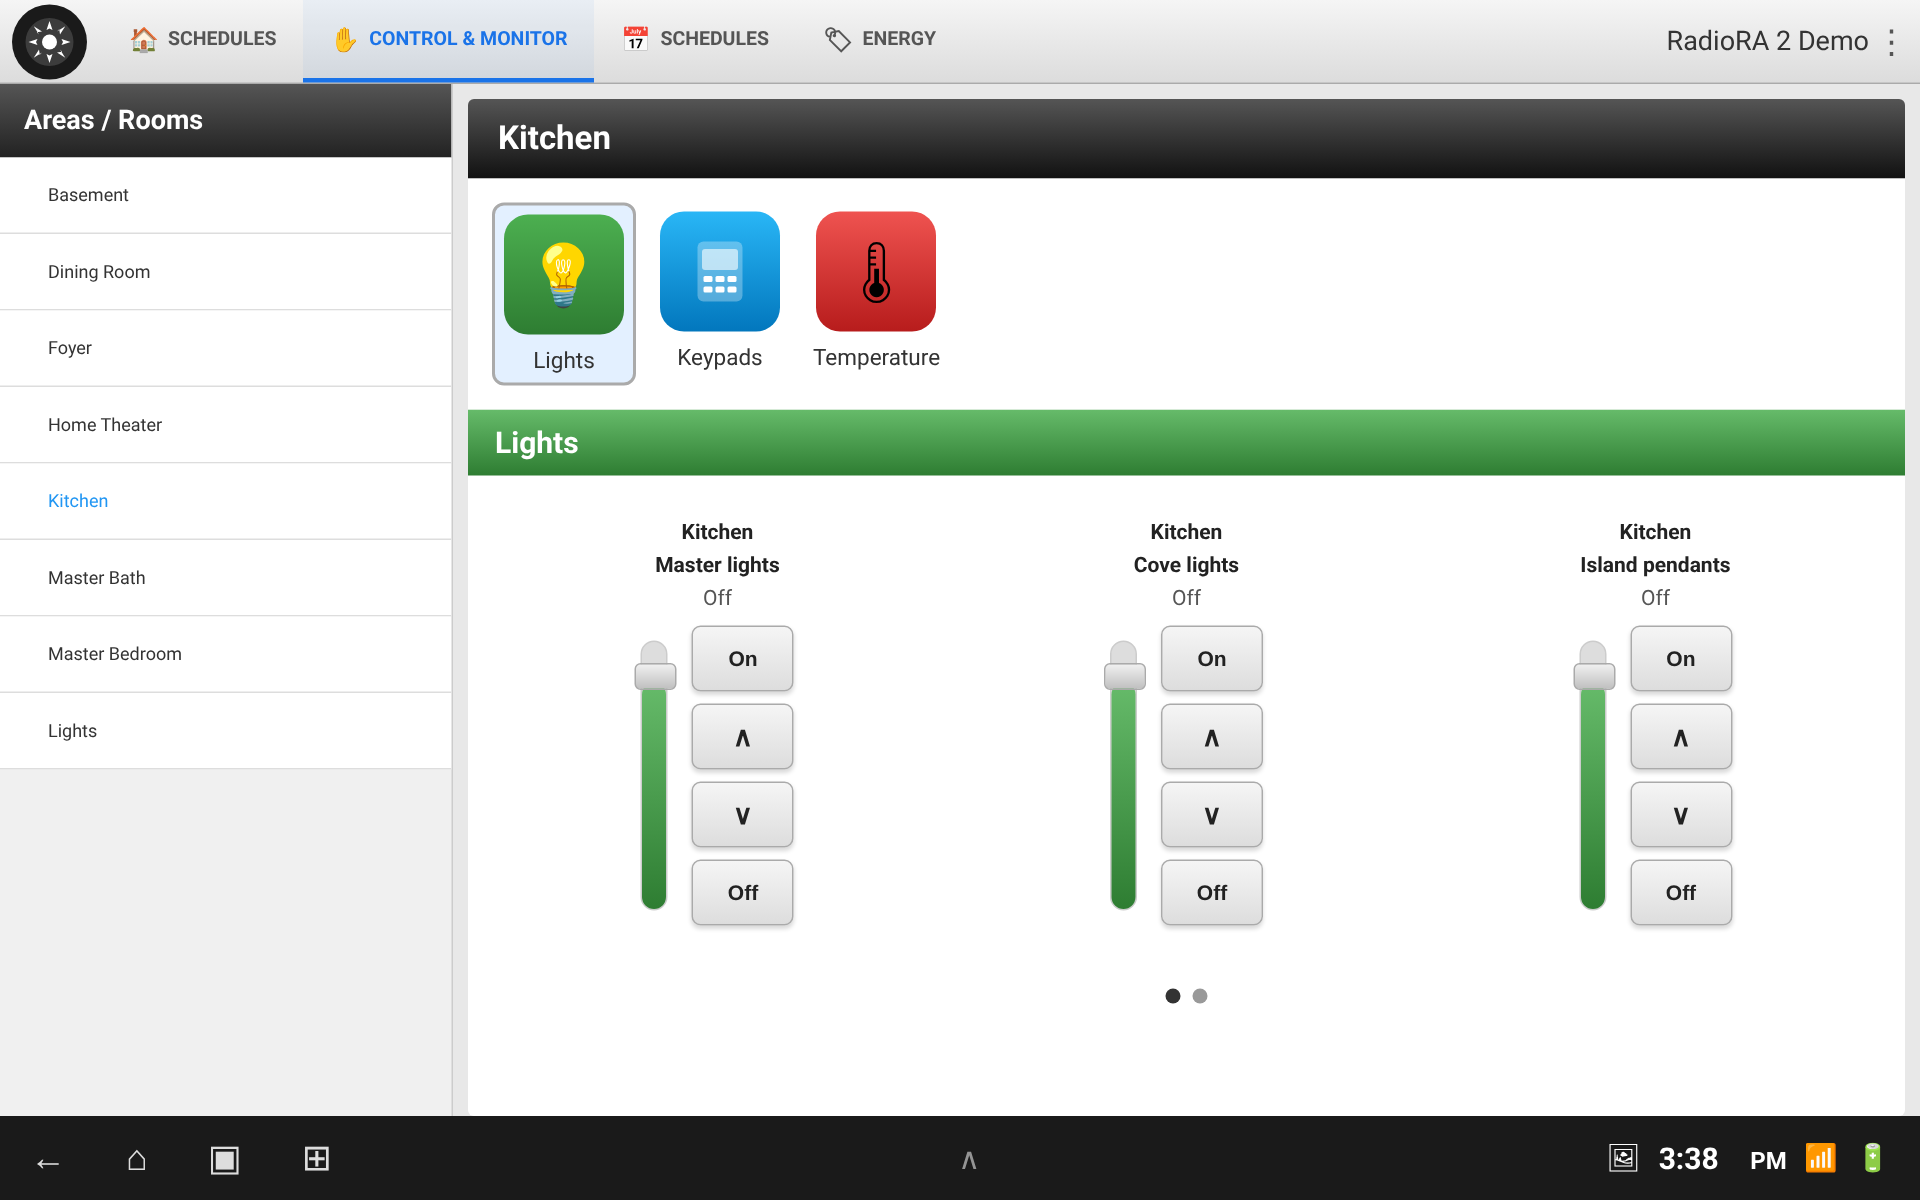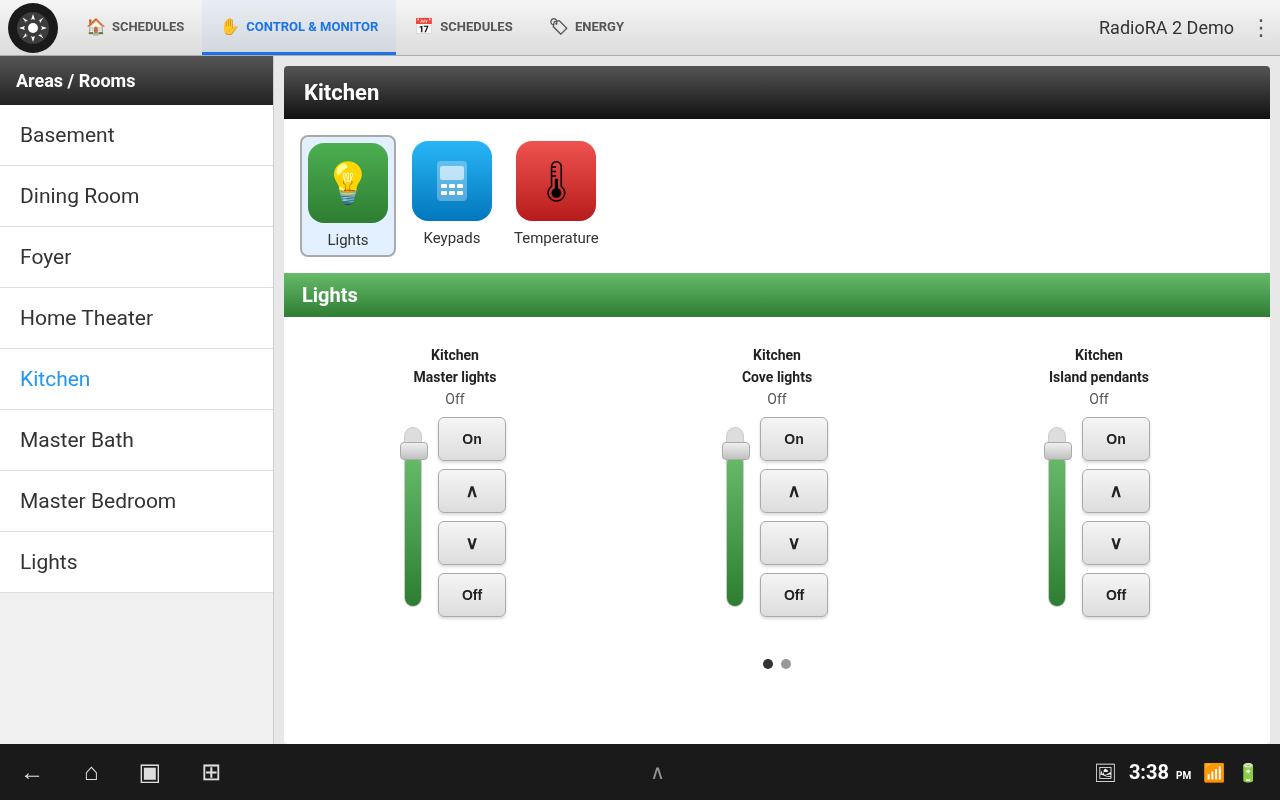--- a/index.html
+++ b/index.html
@@ -37,50 +37,50 @@
     .nav-tab.active {
       color: #1a73e8;
       border-bottom: 3px solid #1a73e8;
       background: rgba(26,115,232,0.05);
     }
     .nav-tab-icon { font-size: 16px; }
     .app-title {
       font-size: 18px;
       font-weight: 400;
       color: #333;
-      margin-right: 16px;
+      margin-right: 4px;
     }
     .more-icon { font-size: 22px; color: #555; cursor: pointer; }
 
     
     .main-content {
       flex: 1;
       display: flex;
       overflow: hidden;
     }
 
     
     .sidebar {
-      width: 274px;
+      width: 302px;
       background: #f0f0f0;
       border-right: 1px solid #ccc;
       display: flex;
       flex-direction: column;
       overflow-y: auto;
     }
     .sidebar-header {
       background: linear-gradient(180deg, #555 0%, #222 100%);
       color: white;
       padding: 14px 16px;
       font-size: 18px;
       font-weight: bold;
     }
     .sidebar-item {
-      padding: 18px 20px;
-      font-size: 21px;
+      padding: 18px 32px;
+      font-size: 12px;
       color: #333;
       border-bottom: 1px solid #ddd;
       cursor: pointer;
       background: white;
     }
     .sidebar-item.active { color: #2196F3; background: white; }
 
     
     .right-panel {
       flex: 1;
@@ -442,18 +442,18 @@
     <span class="bottom-btn">←</span>
     <span class="bottom-btn">⌂</span>
     <span class="bottom-btn">▣</span>
     <span class="bottom-btn">⊞</span>
   </div>
   <span class="bottom-btn" style="color:#aaa; font-size:20px;">∧</span>
   <div class="bottom-right">
     <span style="font-size:18px;">🖼</span>
     <span class="time-display">
       <span>3:38</span>
-      <span style="font-size:10px; margin-left:2px;">PM</span>
+      <span style="font-size:16px; margin-left:16px;">PM</span>
     </span>
     <span style="font-size:18px;">📶</span>
     <span style="font-size:18px;">🔋</span>
   </div>
 </div>
 
 </body></html>

